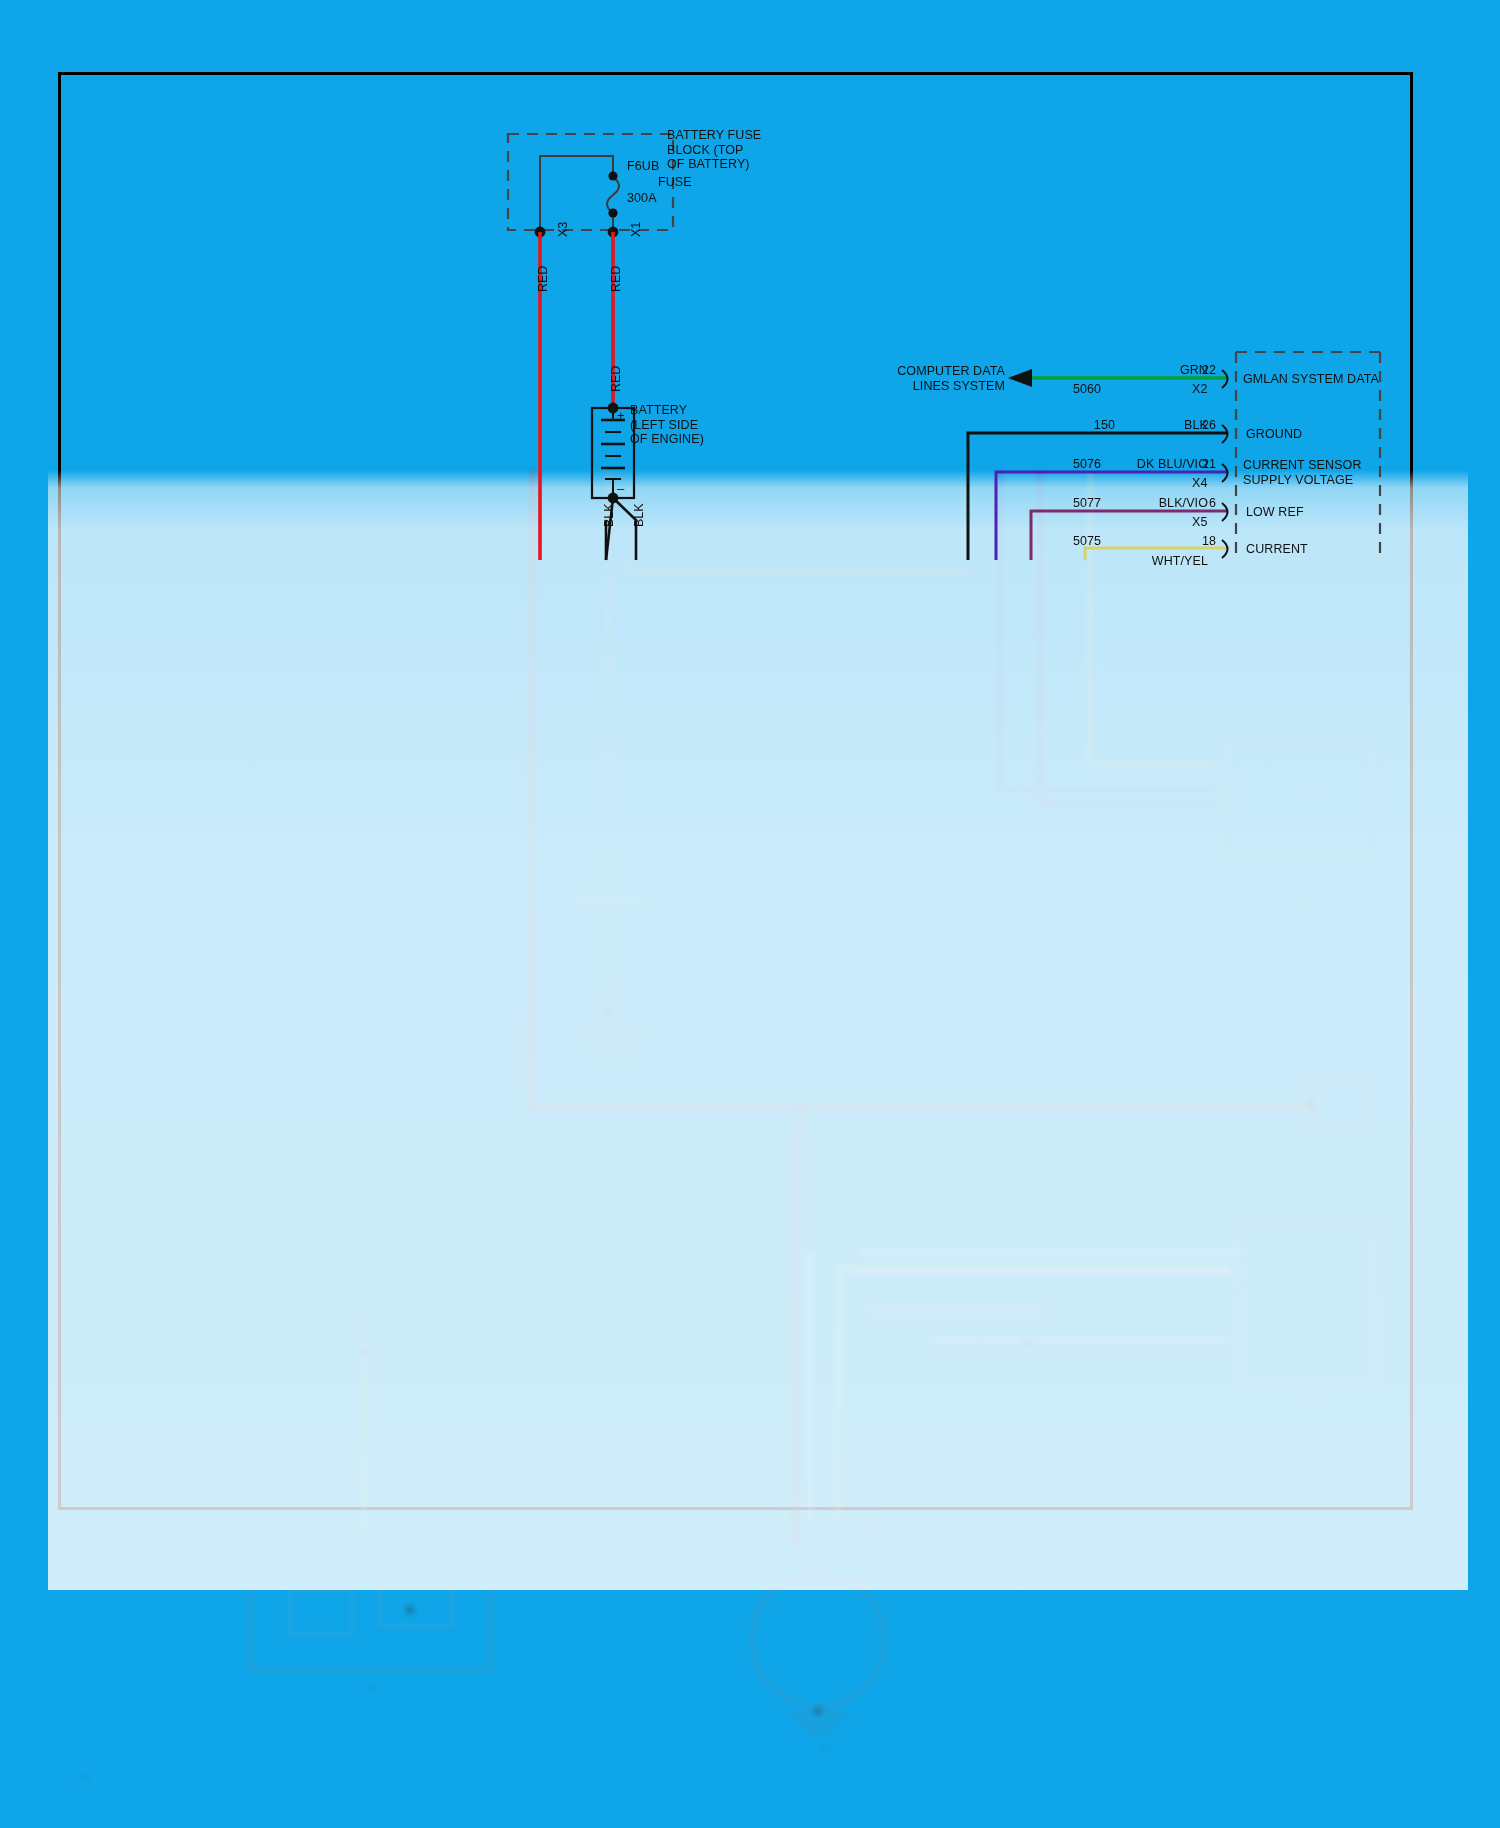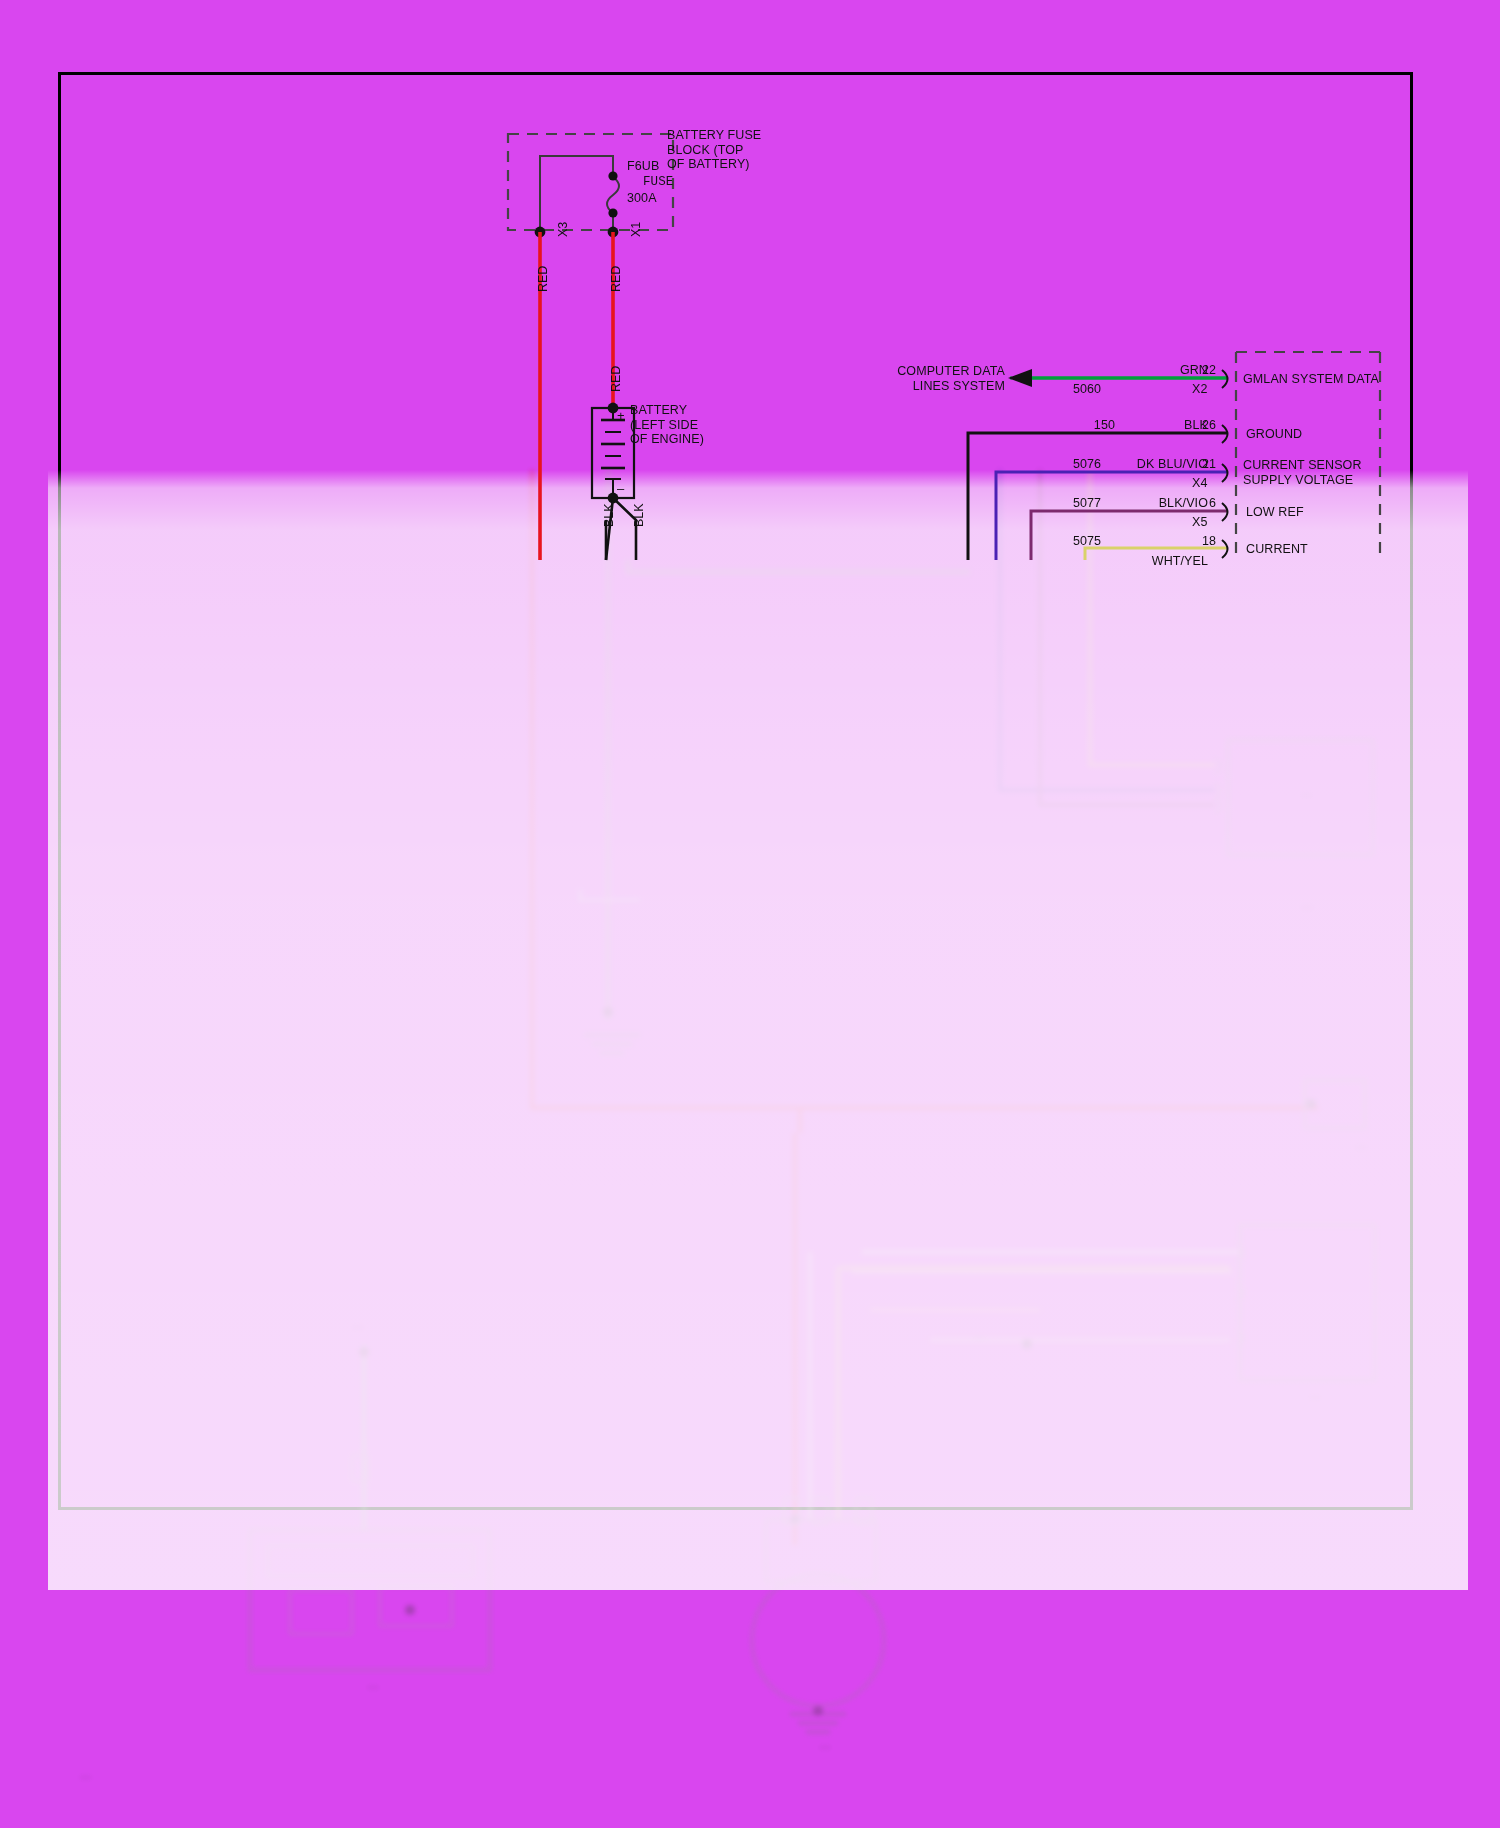--- a/index.html
+++ b/index.html
@@ -3,21 +3,21 @@
 <meta charset="utf-8">
 <style>
   html,body{margin:0;padding:0;background:#ffffff;}
   body{
     width:1500px;height:1828px;position:relative;overflow:hidden;
     font-family:"Liberation Sans",sans-serif;
     color:#1a1a1a;
   }
   #sheet{
     position:absolute;left:0;top:0;width:1500px;height:1828px;
-    background:#d946ef;
+    background:#0ea5e9;
   }
   
   #frame{
     position:absolute;left:58px;top:72px;width:1355px;height:1438px;
     border:3px solid #000000;
     box-sizing:border-box;
     background:transparent;
   }
   svg.layer{position:absolute;left:0;top:0;width:1500px;height:1828px;overflow:visible;}
   
@@ -193,21 +193,21 @@
     <path d="M1222 464 q11 9 0 18" stroke="#111" stroke-width="2" fill="none"></path>
     <path d="M1222 503 q11 9 0 18" stroke="#111" stroke-width="2" fill="none"></path>
     <path d="M1222 540 q11 9 0 18" stroke="#111" stroke-width="2" fill="none"></path>
   </svg>
 
   <div class="lbl" style="left:667px;top:128px;width:120px;">BATTERY FUSE
 BLOCK (TOP
 OF BATTERY)</div>
 
   <div class="lbl" style="left:627px;top:159px;">F6UB</div>
-  <div class="lbl" style="left:643px;top:175px;font-family:Liberation Mono, monospace;">FUSE</div>
+  <div class="lbl" style="left:658px;top:175px;">FUSE</div>
   <div class="lbl" style="left:627px;top:191px;">300A</div>
 
   <div class="vlbl" style="left:556px;top:237px;">X3</div>
   <div class="vlbl" style="left:629px;top:237px;">X1</div>
 
   <div class="vlbl" style="left:536px;top:292px;">RED</div>
   <div class="vlbl" style="left:609px;top:292px;">RED</div>
   <div class="vlbl" style="left:609px;top:392px;">RED</div>
 
   <div class="lbl" style="left:617px;top:409px;font-size:13px;">+</div>

